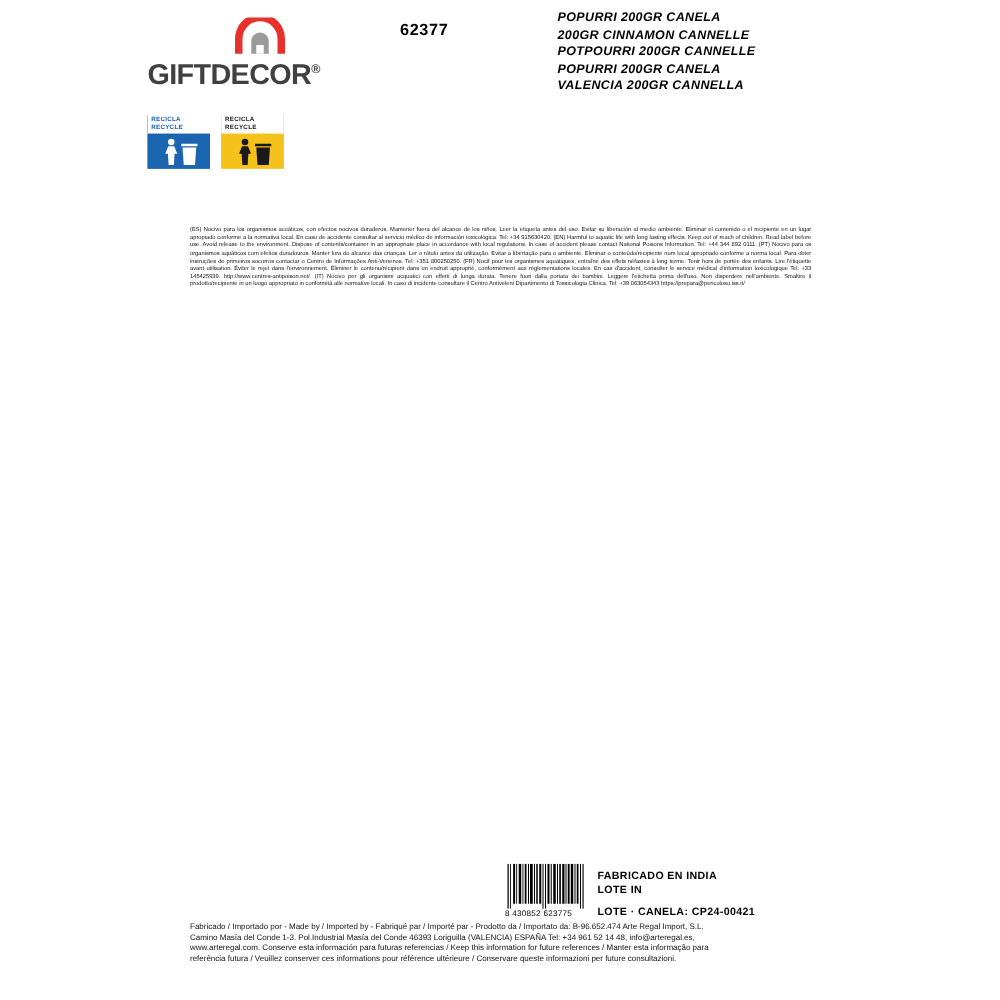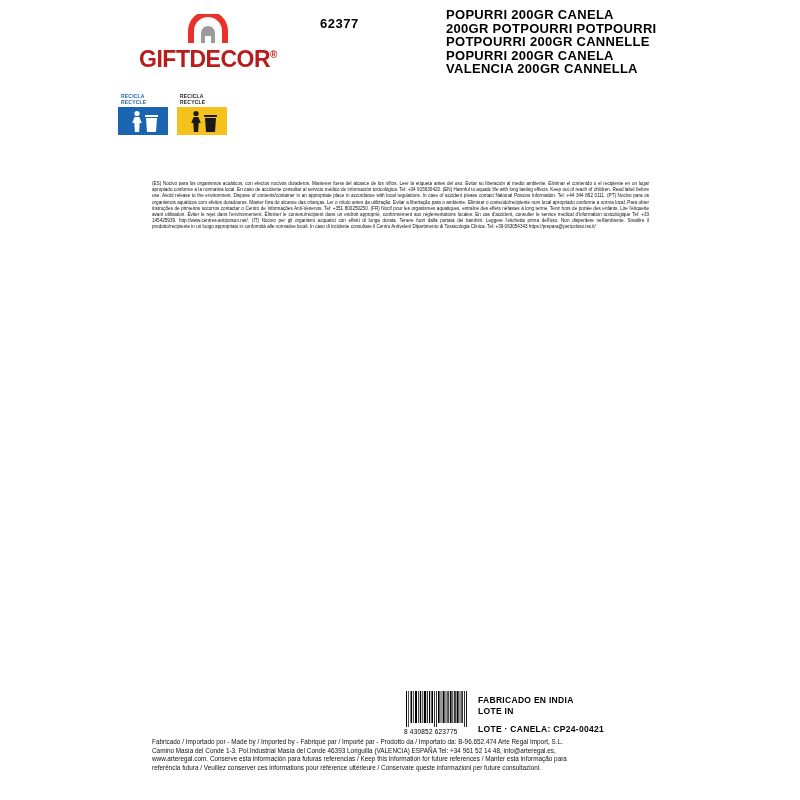--- a/index.html
+++ b/index.html
@@ -43,22 +43,22 @@
     height: 30px;
     margin: 0 auto 2px auto;
   }
   .brand-mark svg { display:block; }
 
   .brand-name {
     font-family: "Liberation Sans", sans-serif;
     font-weight: bold;
     font-size: 23px;
     letter-spacing: -0.5px;
-    color: #b91c1c;
-    text-align: center;
+    color: #404040;
+    text-align: left;
     white-space: nowrap;
   }
   .brand-name .reg {
     font-size: 10px;
     vertical-align: super;
   }
 
   .ref-code {
     position: absolute;
     left: 320px;
@@ -68,24 +68,25 @@
     letter-spacing: 0.5px;
   }
 
   .titles {
     position: absolute;
     left: 446px;
     top: 8px;
     line-height: 13.5px;
   }
   .titles div {
-    font-size: 13px;
+    font-size: 10px;
     font-weight: bold;
     letter-spacing: 0.3px;
     white-space: nowrap;
+    font-style: italic;
   }
 
   
   .recycle-row {
     position: absolute;
     left: 118px;
     top: 92px;
     display: flex;
     gap: 9px;
   }
@@ -199,21 +200,21 @@
           <rect x="21" y="22" width="6" height="7" fill="#ffffff"></rect>
         </svg>
       </div>
       <div class="brand-name"><span>GIFTDECOR</span><span class="reg">®</span></div>
     </div>
 
     <div class="ref-code">62377</div>
 
     <div class="titles">
       <div>POPURRI 200GR CANELA</div>
-      <div>200GR POTPOURRI POTPOURRI</div>
+      <div>200GR CINNAMON CANNELLE</div>
       <div>POTPOURRI 200GR CANNELLE</div>
       <div>POPURRI 200GR CANELA</div>
       <div>VALENCIA 200GR CANNELLA</div>
     </div>
 
     <div class="recycle-row">
 
       <div class="recycle-badge blue">
         <div class="rb-top">
           <span>RECICLA</span>

